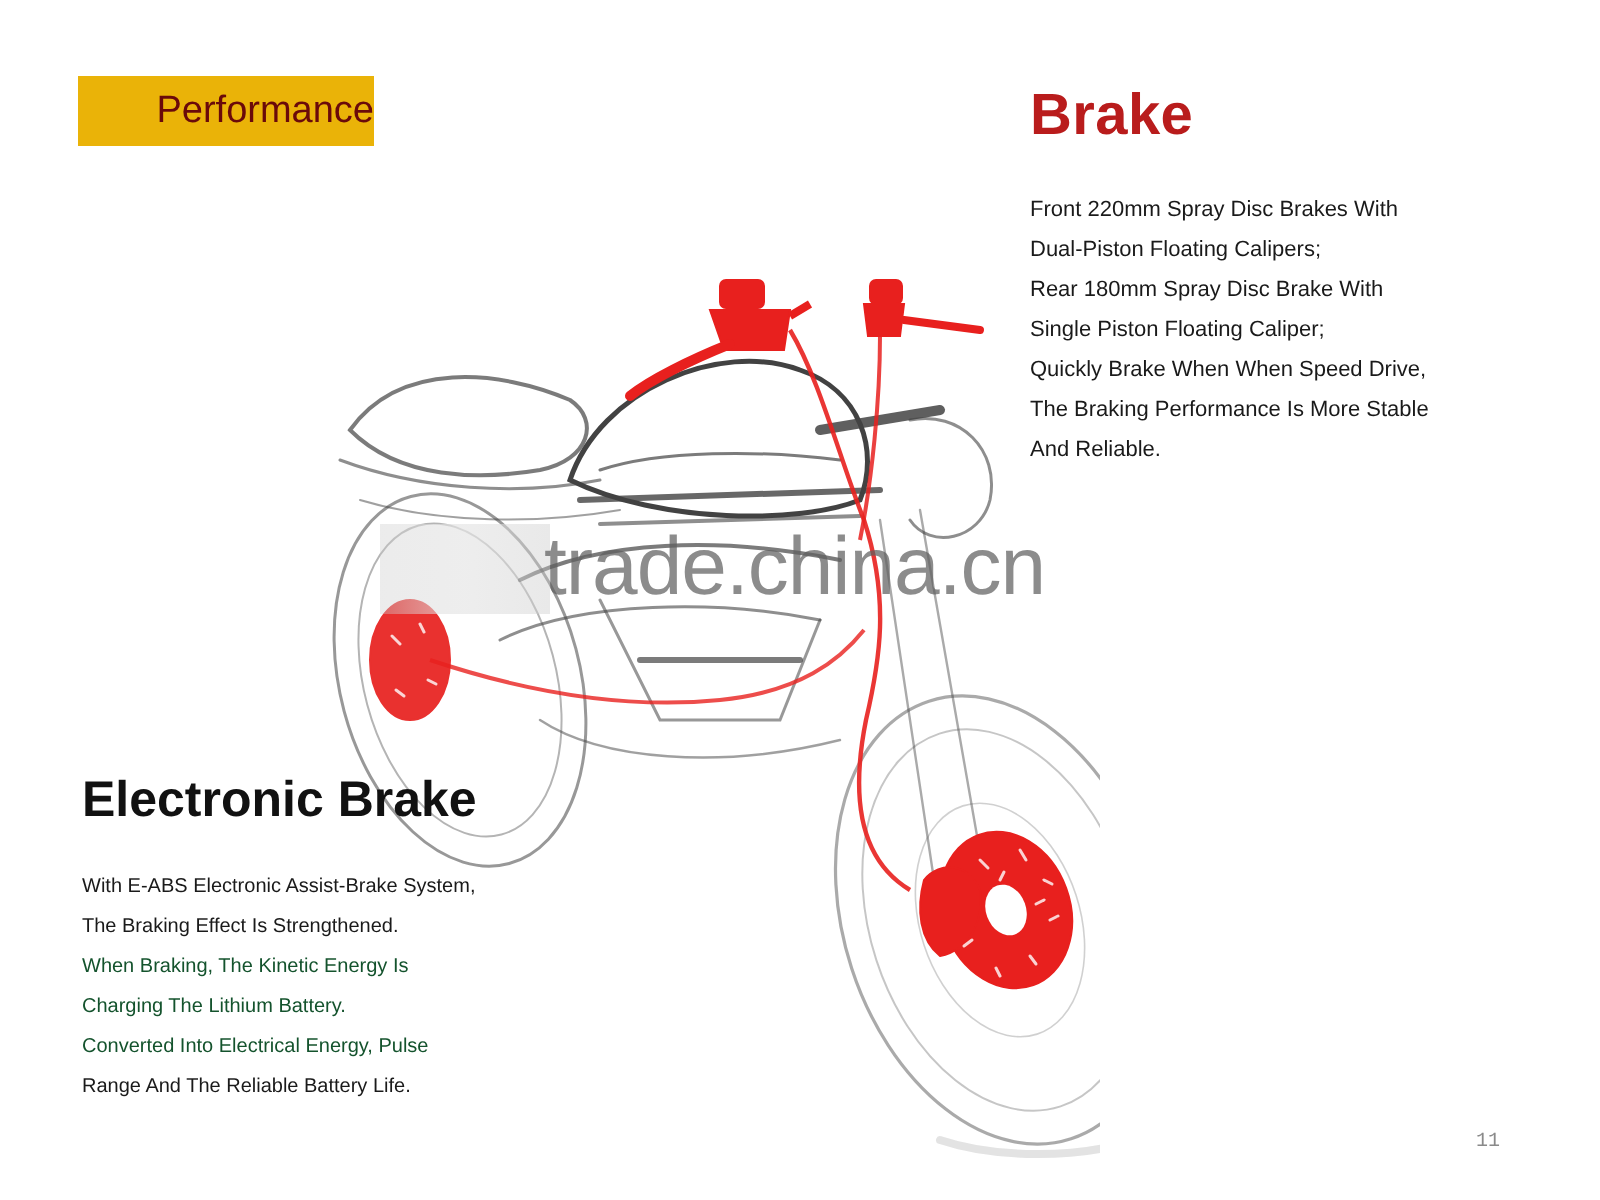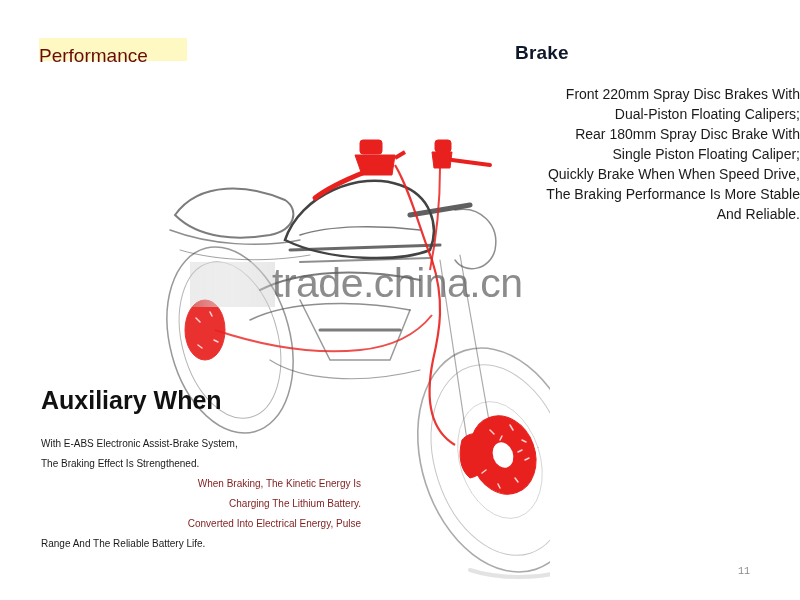--- a/index.html
+++ b/index.html
@@ -2,48 +2,48 @@
 <html><head>
   <meta charset="utf-8">
   <style>
     * { margin: 0; padding: 0; box-sizing: border-box; }
     html, body { width: 800px; height: 600px; background: #ffffff; overflow: hidden; }
     body { position: relative; font-family: "DejaVu Sans", "Liberation Sans", sans-serif; color: #111; }
 
     .slide { position: absolute; left: 0; top: 0; width: 800px; height: 600px; background: #fff; }
 
     .section-tag {
-      position: absolute; left: 39px; top: 38px; width: 148px; height: 23px;
-      background: #fef9c3; color: #6a0a0a;
-      font-size: 19px; line-height: 35px; text-align: left;
+      position: absolute; left: 39px; top: 38px; width: 148px; height: 35px;
+      background: #eab308; color: #6a0a0a;
+      font-size: 19px; line-height: 35px; text-align: right;
       font-family: "Liberation Sans", sans-serif;
     }
 
     .illustration { position: absolute; left: 130px; top: 100px; width: 420px; height: 500px; }
 
     .brake-block { position: absolute; left: 515px; top: 42px; width: 285px; }
     .brake-title {
       font-family: "Liberation Sans", sans-serif; font-weight: bold;
-      font-size: 19px; color: #0f172a; margin-bottom: 20px; letter-spacing: 0.2px;
+      font-size: 29px; color: #b91c1c; margin-bottom: 20px; letter-spacing: 0.2px;
     }
     .brake-lines div {
       font-family: "Liberation Sans", sans-serif;
-      font-size: 14px; line-height: 20px; color: #1a1a1a; white-space: nowrap; text-align: right;
+      font-size: 11px; line-height: 20px; color: #1a1a1a; white-space: nowrap;
     }
 
     .aux-block { position: absolute; left: 41px; top: 386px; width: 320px; }
     .aux-title {
       font-family: "Liberation Sans", sans-serif; font-weight: bold;
       font-size: 25px; color: #111; margin-bottom: 19px;
     }
     .aux-lines div {
       font-family: "Liberation Sans", sans-serif;
       font-size: 10px; line-height: 20px; color: #1a1a1a; white-space: nowrap;
     }
-    .aux-lines div.hl { color: #7f1d1d; text-align: right; }
+    .aux-lines div.hl { color: #14532d; }
 
     .watermark {
       position: absolute; left: 272px; top: 260px;
       font-family: "Liberation Sans", sans-serif; font-size: 41px;
       color: rgba(95,95,95,0.72); letter-spacing: -0.5px;
     }
     .watermark-band {
       position: absolute; left: 190px; top: 262px; width: 85px; height: 45px;
       background: linear-gradient(90deg, rgba(200,200,200,0.35), rgba(230,230,230,0.7), rgba(200,200,200,0.4));
     }
@@ -145,21 +145,21 @@
       <div>Dual-Piston Floating Calipers;</div>
       <div>Rear 180mm Spray Disc Brake With</div>
       <div>Single Piston Floating Caliper;</div>
       <div>Quickly Brake When When Speed Drive,</div>
       <div>The Braking Performance Is More Stable</div>
       <div>And Reliable.</div>
     </div>
   </div>
 
   <div class="aux-block">
-    <div class="aux-title">Auxiliary When</div>
+    <div class="aux-title">Electronic Brake</div>
     <div class="aux-lines">
       <div>With E-ABS Electronic Assist-Brake System,</div>
       <div>The Braking Effect Is Strengthened.</div>
       <div class="hl">When Braking, The Kinetic Energy Is</div>
       <div class="hl">Charging The Lithium Battery.</div>
       <div class="hl">Converted Into Electrical Energy, Pulse</div>
       <div>Range And The Reliable Battery Life.</div>
     </div>
   </div>
 

